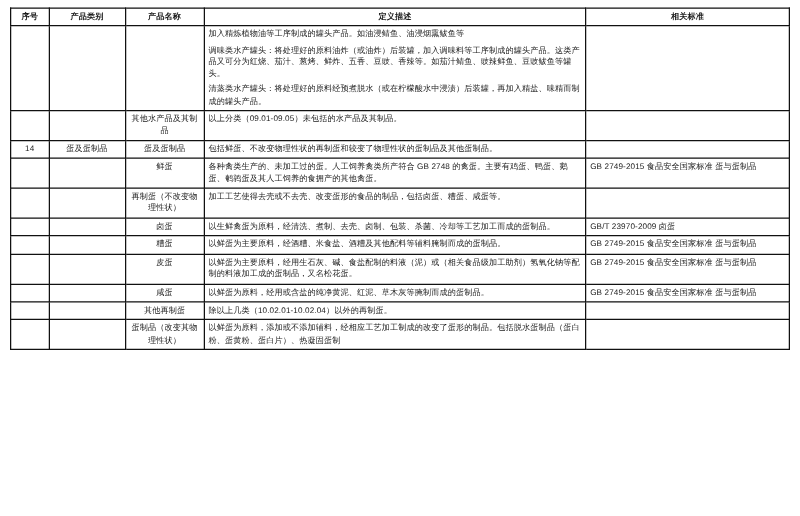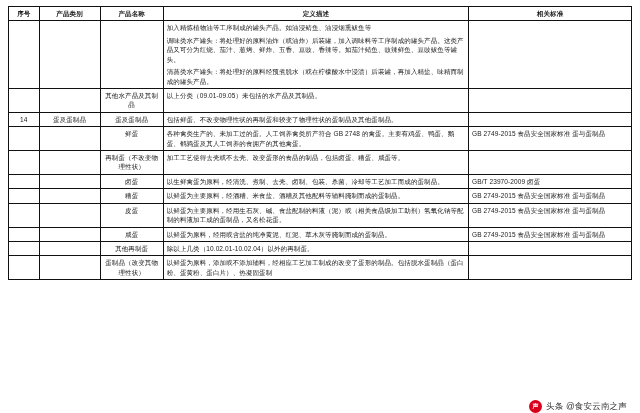--- a/index.html
+++ b/index.html
@@ -213,17 +213,13 @@
         <td class="mid nm">蛋制品（改变其物理性状）</td>
         <td>
           <p class="p">以鲜蛋为原料，添加或不添加辅料，经相应工艺加工制成的改变了蛋形的制品。包括脱水蛋制品（蛋白粉、蛋黄粉、蛋白片）、热凝固蛋制</p>
         </td>
         <td class="std"></td>
       </tr>
 
     </tbody>
   </table>
 
-  <div class="footer-brand">
-    <span class="brand-badge">声</span>
-    <span class="brand-text">头条 @食安云南之声</span>
-  </div>
 </div>
 
 </body></html>

